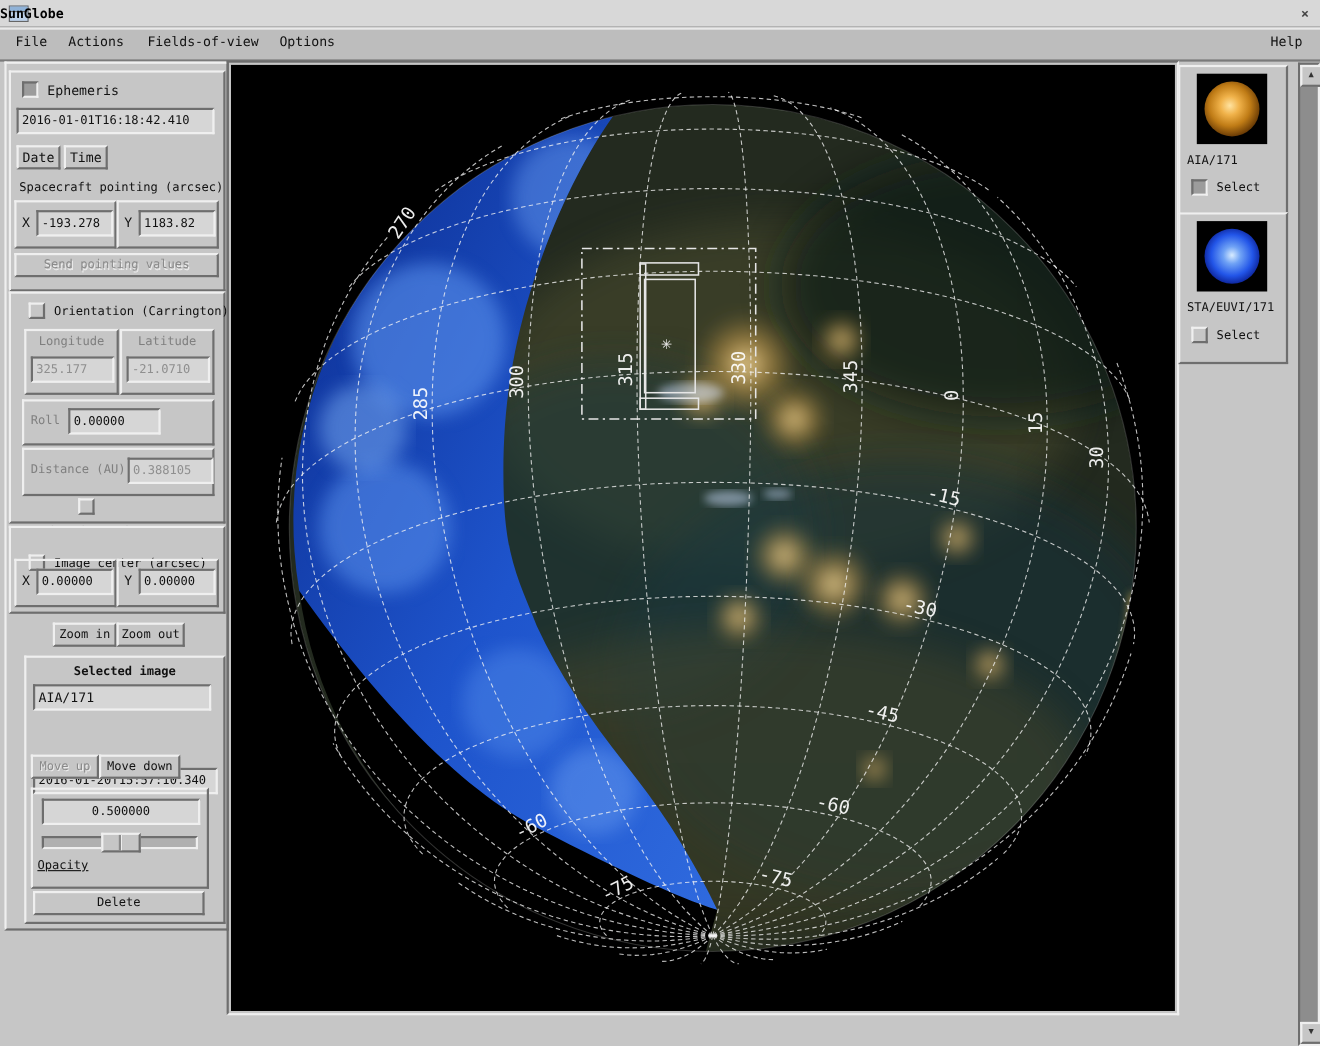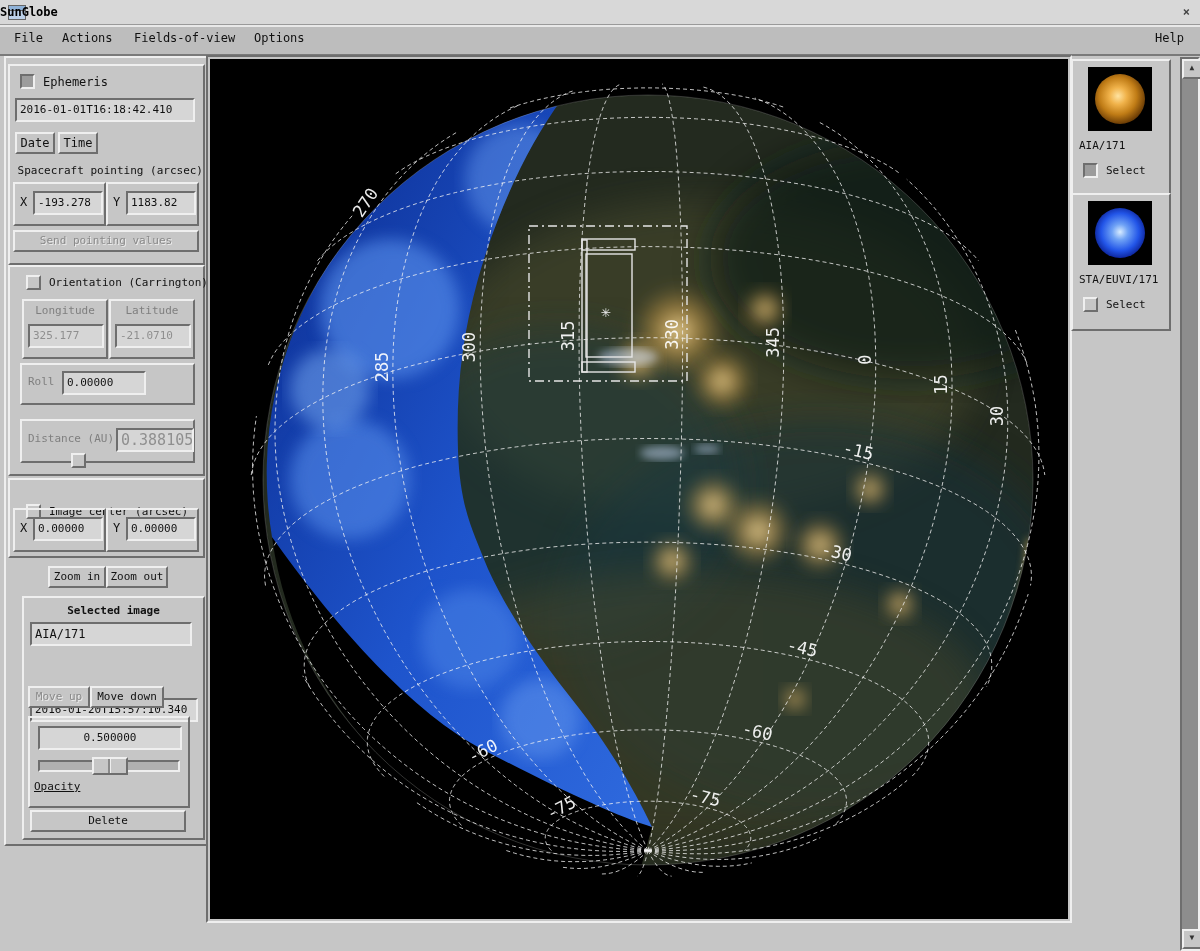--- a/index.html
+++ b/index.html
@@ -114,23 +114,23 @@
     <div class="field sunken grey abs" style="left:4px;top:23px;width:66px;font-size:11px;">325.177</div>
   </div>
   <div class="raised abs" style="left:99px;top:32px;width:82px;height:56px;">
     <div class="lbl grey" style="text-align:center;margin-top:3px;font-size:11px;">Latitude</div>
     <div class="field sunken grey abs" style="left:4px;top:23px;width:66px;font-size:11px;">-21.0710</div>
   </div>
   <div class="raised abs" style="left:10px;top:96px;width:171px;height:38px;">
     <span class="lbl grey abs" style="left:6px;top:10px;font-size:11px;">Roll</span>
     <span class="field sunken abs" style="left:40px;top:6px;width:74px;font-size:11px;">0.00000</span>
   </div>
-  <div class="raised abs" style="left:10px;top:140px;width:171px;height:40px;margin-top:12px;">
+  <div class="raised abs" style="left:10px;top:140px;width:171px;height:40px;">
     <span class="lbl grey abs" style="left:6px;top:11px;font-size:11px;">Distance (AU)</span>
-    <span class="field sunken grey abs" style="left:94px;top:7px;width:68px;font-size:15px;text-align:right;">0.388105</span>
+    <span class="field sunken grey abs" style="left:94px;top:7px;width:68px;font-size:11px;">0.388105</span>
   </div>
   <div class="chkrow" style="left:16px;top:186px;flex-direction:column;">
     <span class="chk unchecked"></span>
     <span class="lbl grey" style="font-size:11px;">Lock orientation</span>
   </div>
 </div>
 
 <div class="group raised" style="left:8px;top:478px;width:193px;height:76px;">
   <div class="chkrow" style="left:16px;top:24px;">
     <span class="chk unchecked"></span>

